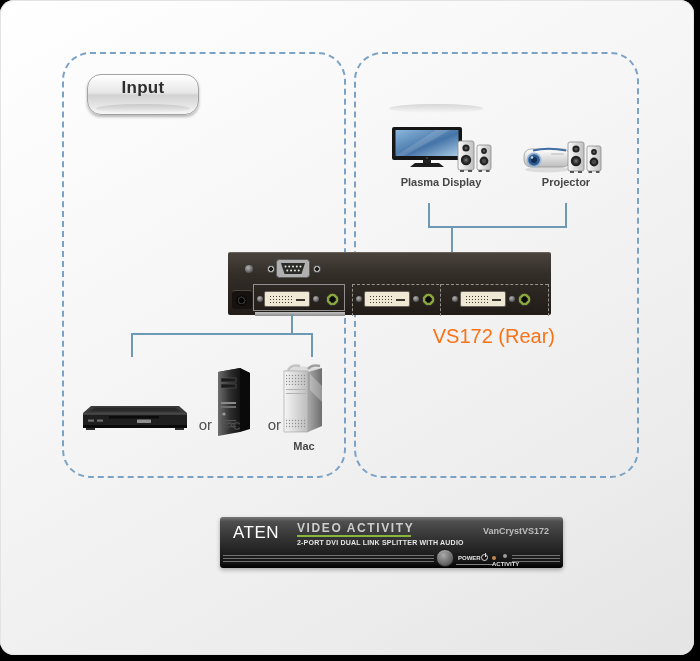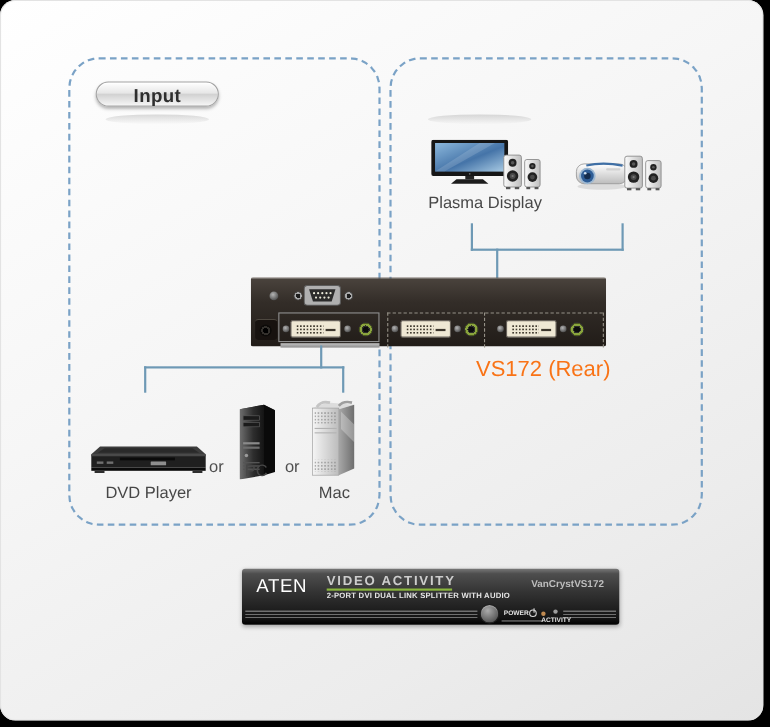--- a/index.html
+++ b/index.html
@@ -17,21 +17,21 @@
     box-shadow:inset 0 0 0 1px #e3e3e3;
   }
 
   
   .zone { border:2px dashed #7aa2c6; border-radius:28px; }
   #zone-input  { left:62px;  top:52px; width:284px; height:426px; }
   #zone-output { left:354px; top:52px; width:285px; height:426px; }
 
   
   .pill {
-    height:23px; border-radius:14px; text-align:center; line-height:25px;
+    height:41px; border-radius:14px; text-align:center; line-height:25px;
     font-weight:bold; font-size:17px; color:#2e2e2e; letter-spacing:.3px;
     background:linear-gradient(180deg,#ffffff 0%,#e7e7e7 45%,#d2d2d2 52%,#f6f6f6 100%);
     border:1px solid #a3a3a3;
     box-shadow:0 2px 3px rgba(0,0,0,.28), inset 0 1px 0 #fff;
   }
   #pill-input  { left:87px;  top:74px; width:112px; }
   #pill-output { left:380px; top:74px; width:112px; }
   .pill-shine { height:9px; border-radius:50%;
     background:linear-gradient(180deg,rgba(150,150,150,.35),rgba(255,255,255,0)); }
   #shine-input  { left:96px;  top:104px; width:94px; }
@@ -43,27 +43,27 @@
   #out-line-left  { left:428px; top:203px; height:25px; }
   #out-line-right { left:565px; top:203px; height:25px; }
   #out-line-h     { left:428px; top:226px; width:139px; }
   #out-line-drop  { left:451px; top:226px; height:27px; }
   #in-line-feed   { left:291px; top:314px; height:21px; }
   #in-line-h      { left:131px; top:333px; width:182px; }
   #in-line-left   { left:131px; top:333px; height:24px; }
   #in-line-right  { left:311px; top:333px; height:24px; }
 
   
-  .dev-label { font-size:15px; color:#474747; text-align:center; }
+  .dev-label { font-size:11px; color:#474747; text-align:center;font-weight:bold; }
   #label-plasma    { left:367px; top:176px; width:148px; }
   #label-projector { left:505px; top:176px; width:122px; }
   #label-dvd { left:78px;  top:440px; width:114px; }
   #label-pc  { left:213px; top:420px; width:40px; }
   #label-mac { left:281px; top:440px; width:46px; }
-  .or-label { font-size:15px; color:#4f4f4f; text-align:left; }
+  .or-label { font-size:15px; color:#4f4f4f; text-align:right; }
   #or-1 { left:190px; top:416px; width:22px; }
   #or-2 { left:259px; top:416px; width:22px; }
   .caption { font-size:20px; color:#f97316; }
   #caption-rear  { left:415px; top:325px; width:140px; text-align:right; }
   #caption-front { left:405px; top:591px; width:160px; text-align:center; }
 
   
   #icon-tv        { left:392px; top:127px; width:70px; height:42px; }
   #icon-speakers-a{ left:457px; top:139px; width:36px; height:34px; }
   #icon-projector { left:521px; top:144px; width:52px; height:30px; }
@@ -234,20 +234,21 @@
       <rect x="20" y="6" width="14" height="25" rx="2" fill="url(#spk)" stroke="#8a8a8a" stroke-width="0.8"></rect>
       <circle cx="27" cy="12" r="2.9" fill="#222"></circle>
         <circle cx="27" cy="12" r="1.2" fill="#585858"></circle>
       <circle cx="27" cy="22" r="4.4" fill="#222"></circle>
         <circle cx="27" cy="22" r="2.2" fill="#4a4a4a"></circle>
       <rect x="21.5" y="31" width="3.5" height="2" fill="#565656"></rect>
         <rect x="29" y="31" width="3.5" height="2" fill="#565656"></rect>
     </svg>
   </div>
   <div id="label-plasma" class="abs dev-label">Plasma Display</div>
+  <div id="label-projector" class="abs dev-label">Projector</div>
 
   <div id="out-line-left" class="abs vline"></div>
   <div id="out-line-right" class="abs vline"></div>
   <div id="out-line-h" class="abs hline"></div>
   <div id="out-line-drop" class="abs vline"></div>
 
   <div id="rear-panel" class="abs">
     <div id="rp-screw-top" class="abs screw"></div>
     <div id="db9-hole-l" class="abs hole"></div>
     <div id="db9" class="abs">
@@ -352,21 +353,20 @@
       <path d="M26 7 q4 -5 12 -3" fill="none" stroke="#9e9e9e" stroke-width="2.4"></path>
       <polygon points="26,10 40,6 40,64 26,70" fill="url(#macs)"></polygon>
       <polygon points="28,12 40,24 40,40 28,28" fill="#ffffff" opacity="0.28"></polygon>
       <rect x="2" y="9" width="24" height="61" fill="url(#macf)" stroke="#9d9d9d" stroke-width="0.6"></rect>
       <rect x="4" y="12" width="20" height="11" fill="url(#holes)"></rect>
       <rect x="4" y="56" width="20" height="11" fill="url(#holes)"></rect>
       <rect x="4" y="27" width="20" height="1" fill="#b2b2b2"></rect>
       <rect x="4" y="31" width="20" height="1" fill="#b2b2b2"></rect>
     </svg>
   </div>
-  <div id="label-dvd" class="abs dev-label">DVD Player</div>
   <div id="or-1" class="abs or-label">or</div>
   <div id="label-pc" class="abs dev-label">PC</div>
   <div id="or-2" class="abs or-label">or</div>
   <div id="label-mac" class="abs dev-label">Mac</div>
 
   <div id="front-panel" class="abs">
     <div id="aten-logo" class="abs">ATEN</div>
     <div id="fp-title" class="abs">VIDEO ACTIVITY</div>
     <div id="fp-green" class="abs"></div>
     <div id="fp-tagline" class="abs">2-PORT DVI DUAL LINK SPLITTER WITH AUDIO</div>

